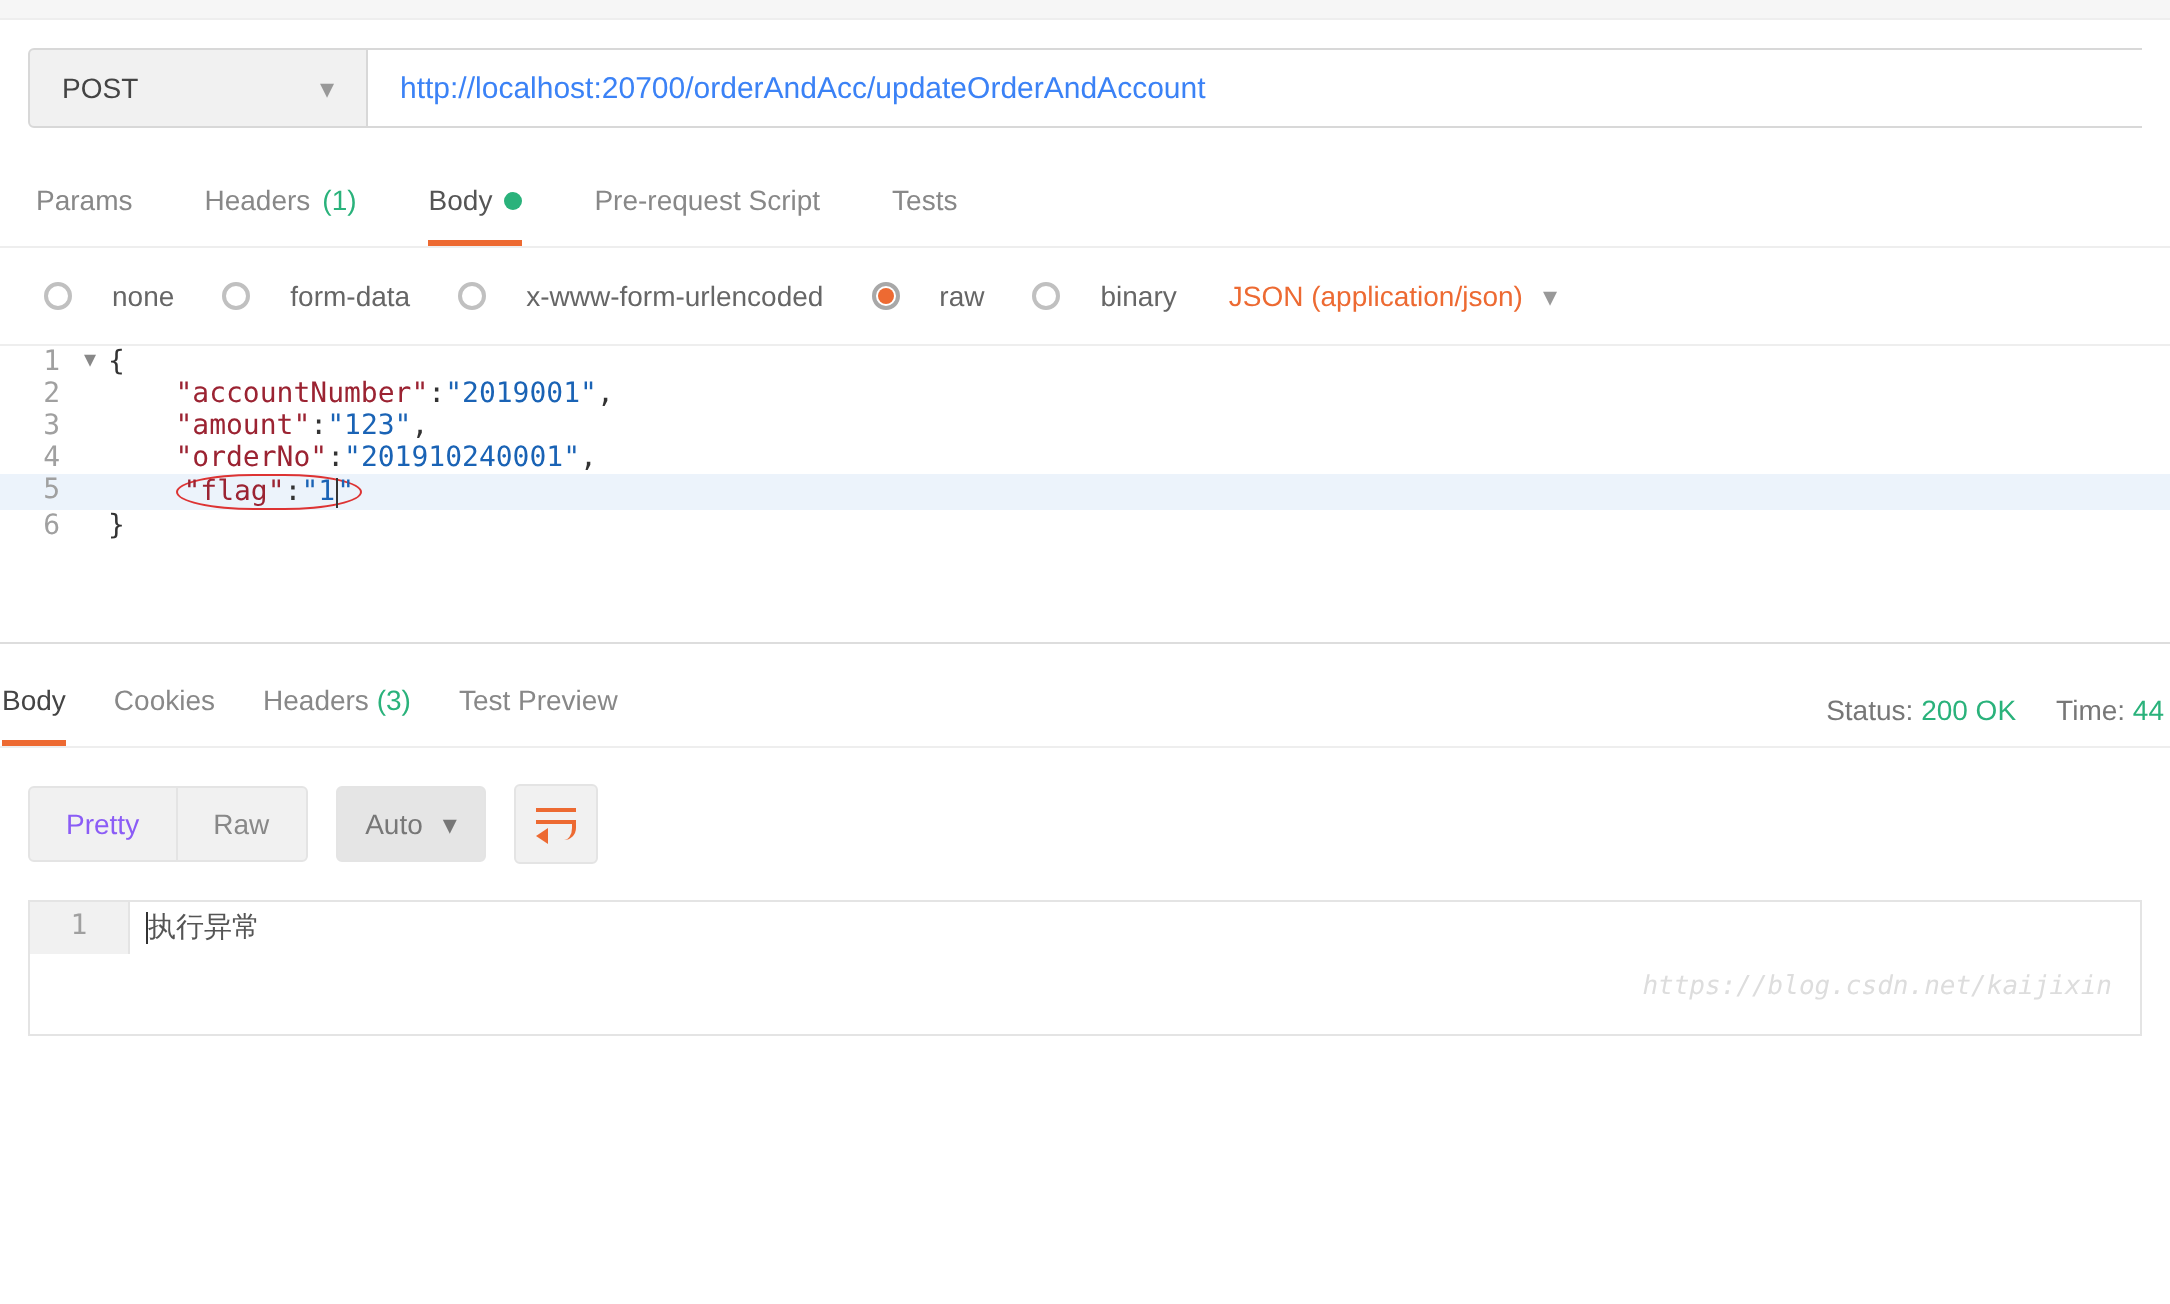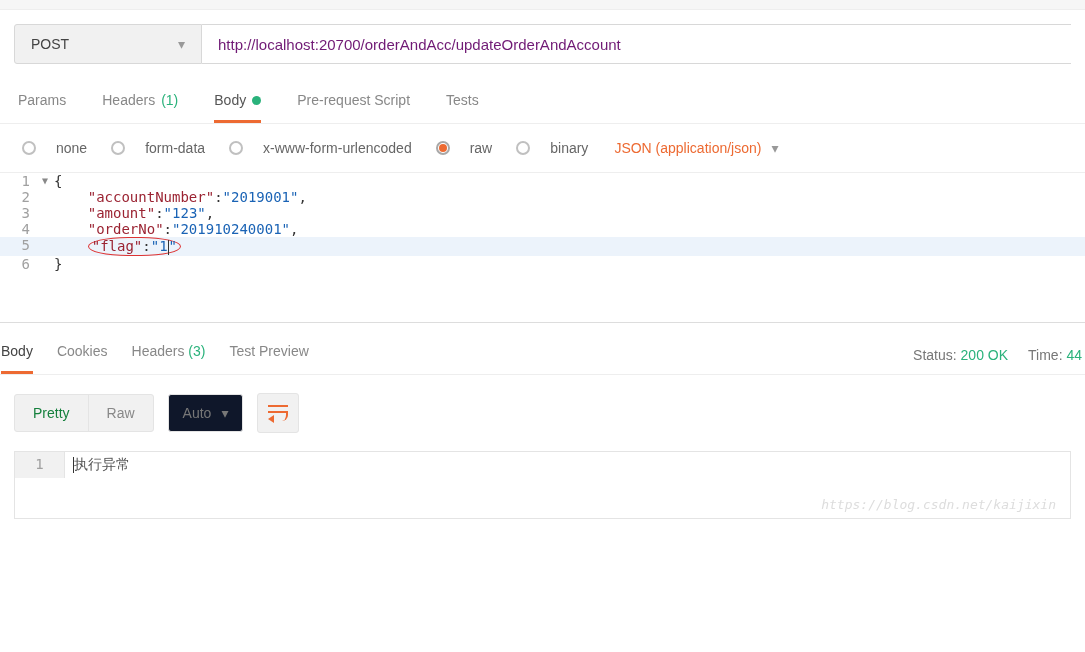--- a/index.html
+++ b/index.html
@@ -1,21 +1,21 @@
 <!DOCTYPE html>
 <html><head>
 <meta charset="utf-8">
 <style>
 * { box-sizing: border-box; margin: 0; padding: 0; }
 body { font-family: -apple-system, BlinkMacSystemFont, "Segoe UI", sans-serif; font-size: 14px; color: #555; background: #fff; }
 .top-bar { background: #f6f6f6; height: 10px; border-bottom: 1px solid #eee; }
 .request-row { display: flex; padding: 14px; gap: 0; }
-.method-select { width: 188px; height: 40px; background: #f1f1f1; border: 1px solid #d8d8d8; border-radius: 3px 0 0 3px; display: flex; align-items: center; padding: 0 16px; justify-content: space-between; cursor: pointer; color: #444; }
+.method-select { width: 170px; height: 40px; background: #f1f1f1; border: 1px solid #d8d8d8; border-radius: 3px 0 0 3px; display: flex; align-items: center; padding: 0 16px; justify-content: space-between; cursor: pointer; color: #444; }
 .method-select .chev { color: #999; }
-.url-input { flex: 1; height: 40px; border: 1px solid #d8d8d8; border-left: none; border-right: none; padding: 0 16px; font-size: 15px; color: #701a75; background: #fff; outline: none; }
+.url-input { flex: 1; height: 40px; border: 1px solid #d8d8d8; border-left: none; border-right: none; padding: 0 16px; font-size: 15px; color: #3b82f6; background: #fff; outline: none; }
 .tabs { display: flex; gap: 36px; padding: 6px 18px 0; border-bottom: 1px solid #eee; }
 .tab { padding: 8px 0 12px; cursor: pointer; color: #888; border-bottom: 3px solid transparent; display: flex; align-items: center; gap: 6px; }
 .tab.active { color: #555; border-bottom-color: #ed6a32; }
 .tab .count { color: #2ab27b; }
 .tab .dot { width: 9px; height: 9px; border-radius: 50%; background: #2ab27b; display: inline-block; }
 .body-options { display: flex; align-items: center; gap: 24px; padding: 16px 22px; }
 .radio-opt { display: flex; align-items: center; gap: 20px; cursor: pointer; color: #666; }
 .radio-circle { width: 14px; height: 14px; border: 2px solid #c0c0c0; border-radius: 50%; display: inline-flex; align-items: center; justify-content: center; }
 .radio-circle.checked { border-color: #a8a8a8; }
 .radio-circle.checked::after { content: ""; width: 8px; height: 8px; background: #ed6a32; border-radius: 50%; }
@@ -35,33 +35,33 @@
 .response-section { margin-top: 50px; border-top: 1px solid #ddd; }
 .resp-tabs { display: flex; align-items: center; padding: 14px 1px 0; gap: 24px; border-bottom: 1px solid #eee; }
 .resp-tab { padding: 6px 0 12px; cursor: pointer; color: #888; border-bottom: 3px solid transparent; }
 .resp-tab.active { color: #444; border-bottom-color: #ed6a32; }
 .resp-meta { margin-left: auto; display: flex; gap: 20px; color: #777; padding-right: 2px; font-size: 14px; }
 .resp-meta .ok { color: #2ab27b; }
 .resp-controls { display: flex; gap: 14px; padding: 18px 14px; align-items: center; }
 .ctrl-group { display: flex; background: #f1f1f1; border: 1px solid #e4e4e4; border-radius: 3px; }
 .ctrl-btn { padding: 10px 18px; cursor: pointer; color: #888; border-right: 1px solid #e4e4e4; }
 .ctrl-btn:last-child { border-right: none; }
-.ctrl-btn.active { color: #15803d; }
-.auto-sel { display: flex; align-items: center; gap: 10px; background: #0f172a; border: 1px solid #e4e4e4; border-radius: 3px; padding: 10px 14px; cursor: pointer; color: #777; }
+.ctrl-btn.active { color: #8b5cf6; }
+.auto-sel { display: flex; align-items: center; gap: 10px; background: #e5e5e5; border: 1px solid #e4e4e4; border-radius: 3px; padding: 10px 14px; cursor: pointer; color: #777; }
 .wrap-btn { width: 42px; height: 40px; background: #f1f1f1; border: 1px solid #e4e4e4; border-radius: 3px; display: flex; align-items: center; justify-content: center; cursor: pointer; }
 .wrap-icon { width: 20px; height: 16px; position: relative; }
 .wrap-icon::before { content: ""; position: absolute; top: 0; left: 0; right: 0; border-top: 2px solid #ed6a32; }
 .wrap-icon::after { content: ""; position: absolute; top: 6px; left: 0; width: 18px; height: 8px; border-top: 2px solid #ed6a32; border-right: 2px solid #ed6a32; border-bottom-right-radius: 6px; }
 .wrap-arrow { position: absolute; bottom: -2px; left: 0; width: 0; height: 0; border-top: 4px solid transparent; border-bottom: 4px solid transparent; border-right: 6px solid #ed6a32; }
 .resp-body { border: 1px solid #e4e4e4; margin: 0 14px 14px; font-family: "Consolas","Monaco",monospace; font-size: 14px; }
 .resp-line { display: flex; }
 .resp-ln { width: 50px; text-align: center; color: #a0a0a0; background: #f1f1f1; padding: 4px 0; border-right: 1px solid #e4e4e4; }
 .resp-text { padding: 4px 8px; color: #555; position: relative; }
 .resp-text .cur { display: inline-block; width: 1px; height: 16px; background: #333; vertical-align: middle; }
-.watermark { position: absolute; right: 14px; bottom: 6px; color: #ddd; font-size: 13px; font-style: italic; }
+.watermark { position: absolute; right: 14px; bottom: 16px; color: #ddd; font-size: 13px; font-style: italic; }
 </style>
 </head>
 <body>
 
 <div class="top-bar"></div>
 
 <div class="request-row">
   <div class="method-select">
     <span>POST</span>
     <span class="chev">▾</span>

